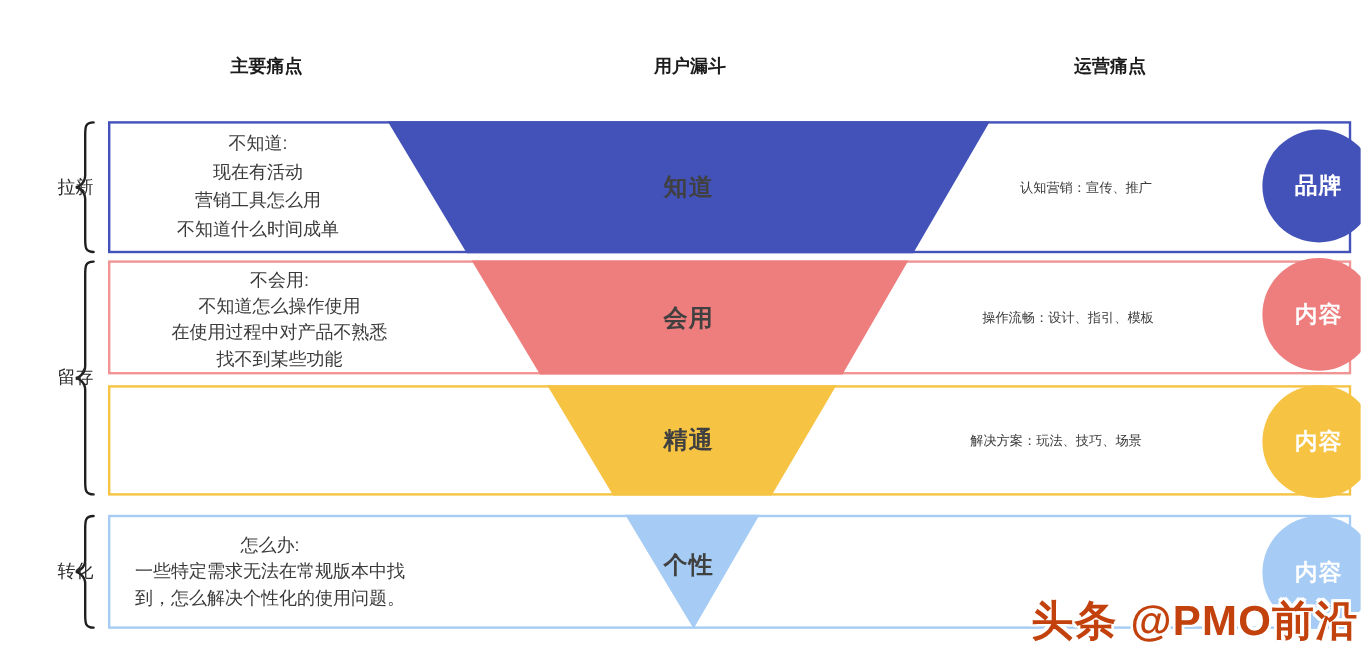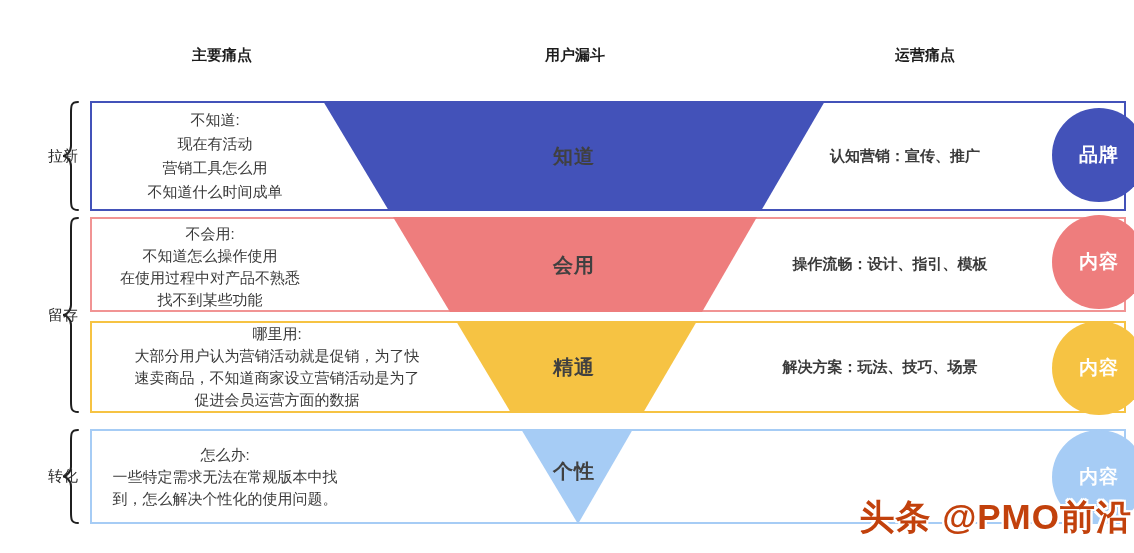--- a/index.html
+++ b/index.html
@@ -14,21 +14,21 @@
   .row-box{
     position:absolute;left:90px;width:1036px;box-sizing:border-box;
     border:2px solid #888;background:#fff;
   }
   .pain-text{
     position:absolute;display:flex;flex-direction:column;justify-content:center;
     text-align:center;font-size:15px;color:#3a3a3a;white-space:pre-line;
   }
   .ops-text{
     position:absolute;display:flex;align-items:center;justify-content:center;
-    font-size:15px;color:#3a3a3a;white-space:nowrap;font-weight:bold;
+    font-size:11px;color:#3a3a3a;white-space:nowrap;
   }
   .funnel-label{
     position:absolute;transform:translate(-50%,-50%);
     color:#404040;font-size:20px;font-weight:700;white-space:nowrap;letter-spacing:1px;
   }
   .stage-circle{
     position:absolute;left:1052px;width:94px;height:94px;border-radius:50%;
     display:flex;align-items:center;justify-content:center;
     color:#fff;font-size:19px;font-weight:700;letter-spacing:1px;
   }
@@ -74,28 +74,24 @@
   </svg>
   <div class="funnel-label" style="left:574px;top:156px">知道</div>
   <div class="funnel-label" style="left:574px;top:265px">会用</div>
   <div class="funnel-label" style="left:574px;top:367px">精通</div>
   <div class="funnel-label" style="left:574px;top:471px">个性</div>
 
   <div class="pain-text" style="left:95px;top:101px;width:240px;height:110px;line-height:24px">不知道:
 现在有活动
 营销工具怎么用
 不知道什么时间成单</div>
-  <div class="pain-text" style="left:90px;top:217px;width:240px;height:100px;line-height:22px">不会用:
+  <div class="pain-text" style="left:113px;top:217px;width:240px;height:100px;line-height:22px">不会用:
 不知道怎么操作使用
 在使用过程中对产品不熟悉
 找不到某些功能</div>
-  <div class="pain-text" style="left:93px;top:321px;width:368px;height:92px;line-height:22px">哪里用:
-大部分用户认为营销活动就是促销，为了快
-速卖商品，不知道商家设立营销活动是为了
-促进会员运营方面的数据</div>
   <div class="pain-text" style="left:95px;top:429px;width:260px;height:95px;line-height:22px">怎么办:
 一些特定需求无法在常规版本中找
 到，怎么解决个性化的使用问题。</div>
 
   <div class="ops-text" style="left:795px;top:101px;width:220px;height:110px">认知营销：宣传、推广</div>
   <div class="ops-text" style="left:780px;top:217px;width:220px;height:95px">操作流畅：设计、指引、模板</div>
   <div class="ops-text" style="left:770px;top:321px;width:220px;height:92px">解决方案：玩法、技巧、场景</div>
 
   <div class="stage-circle" style="top: 108px; background: rgb(67, 82, 185);">
       <span>品牌</span>

